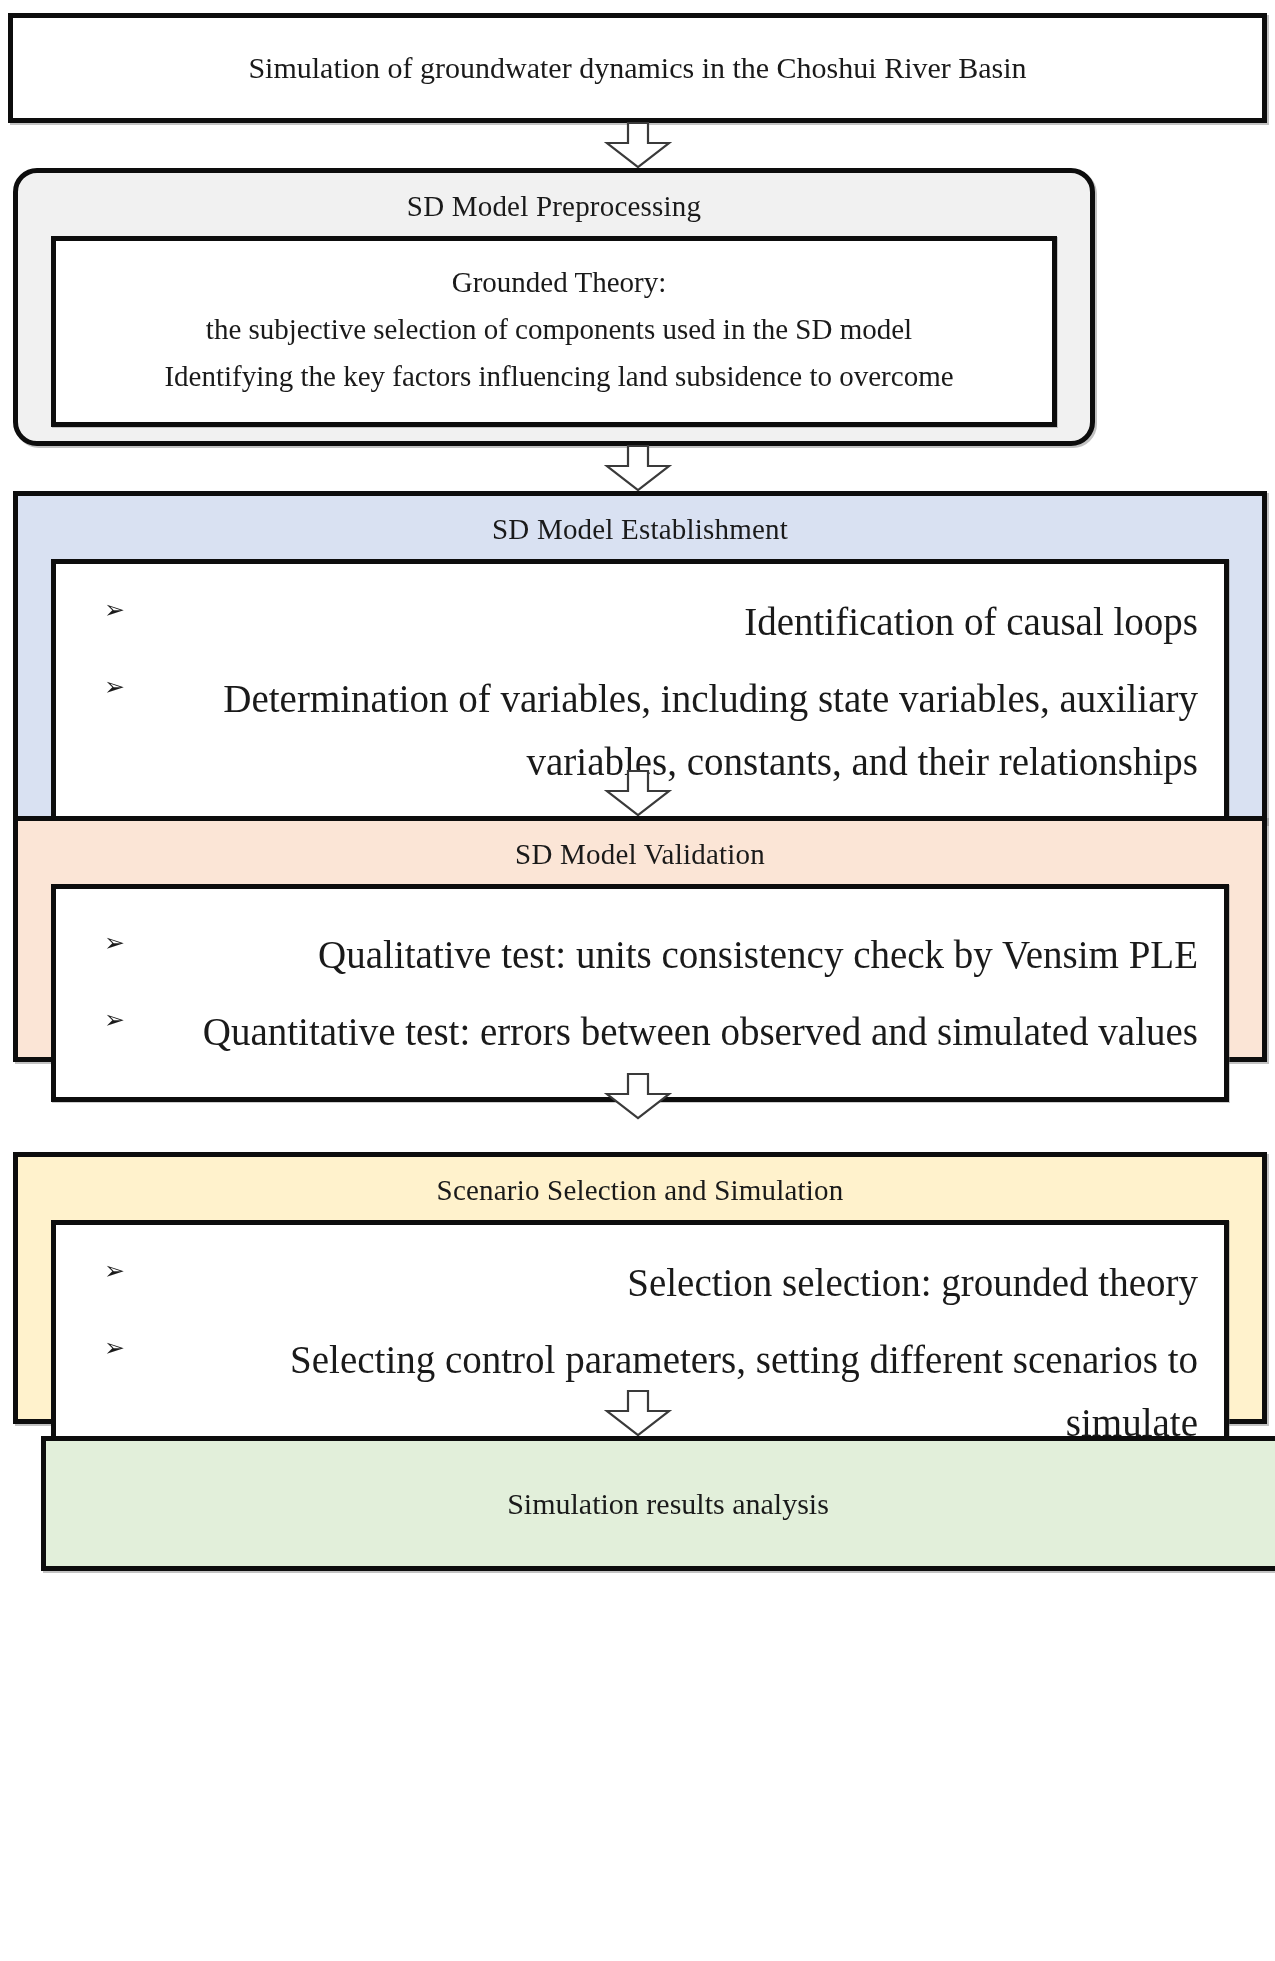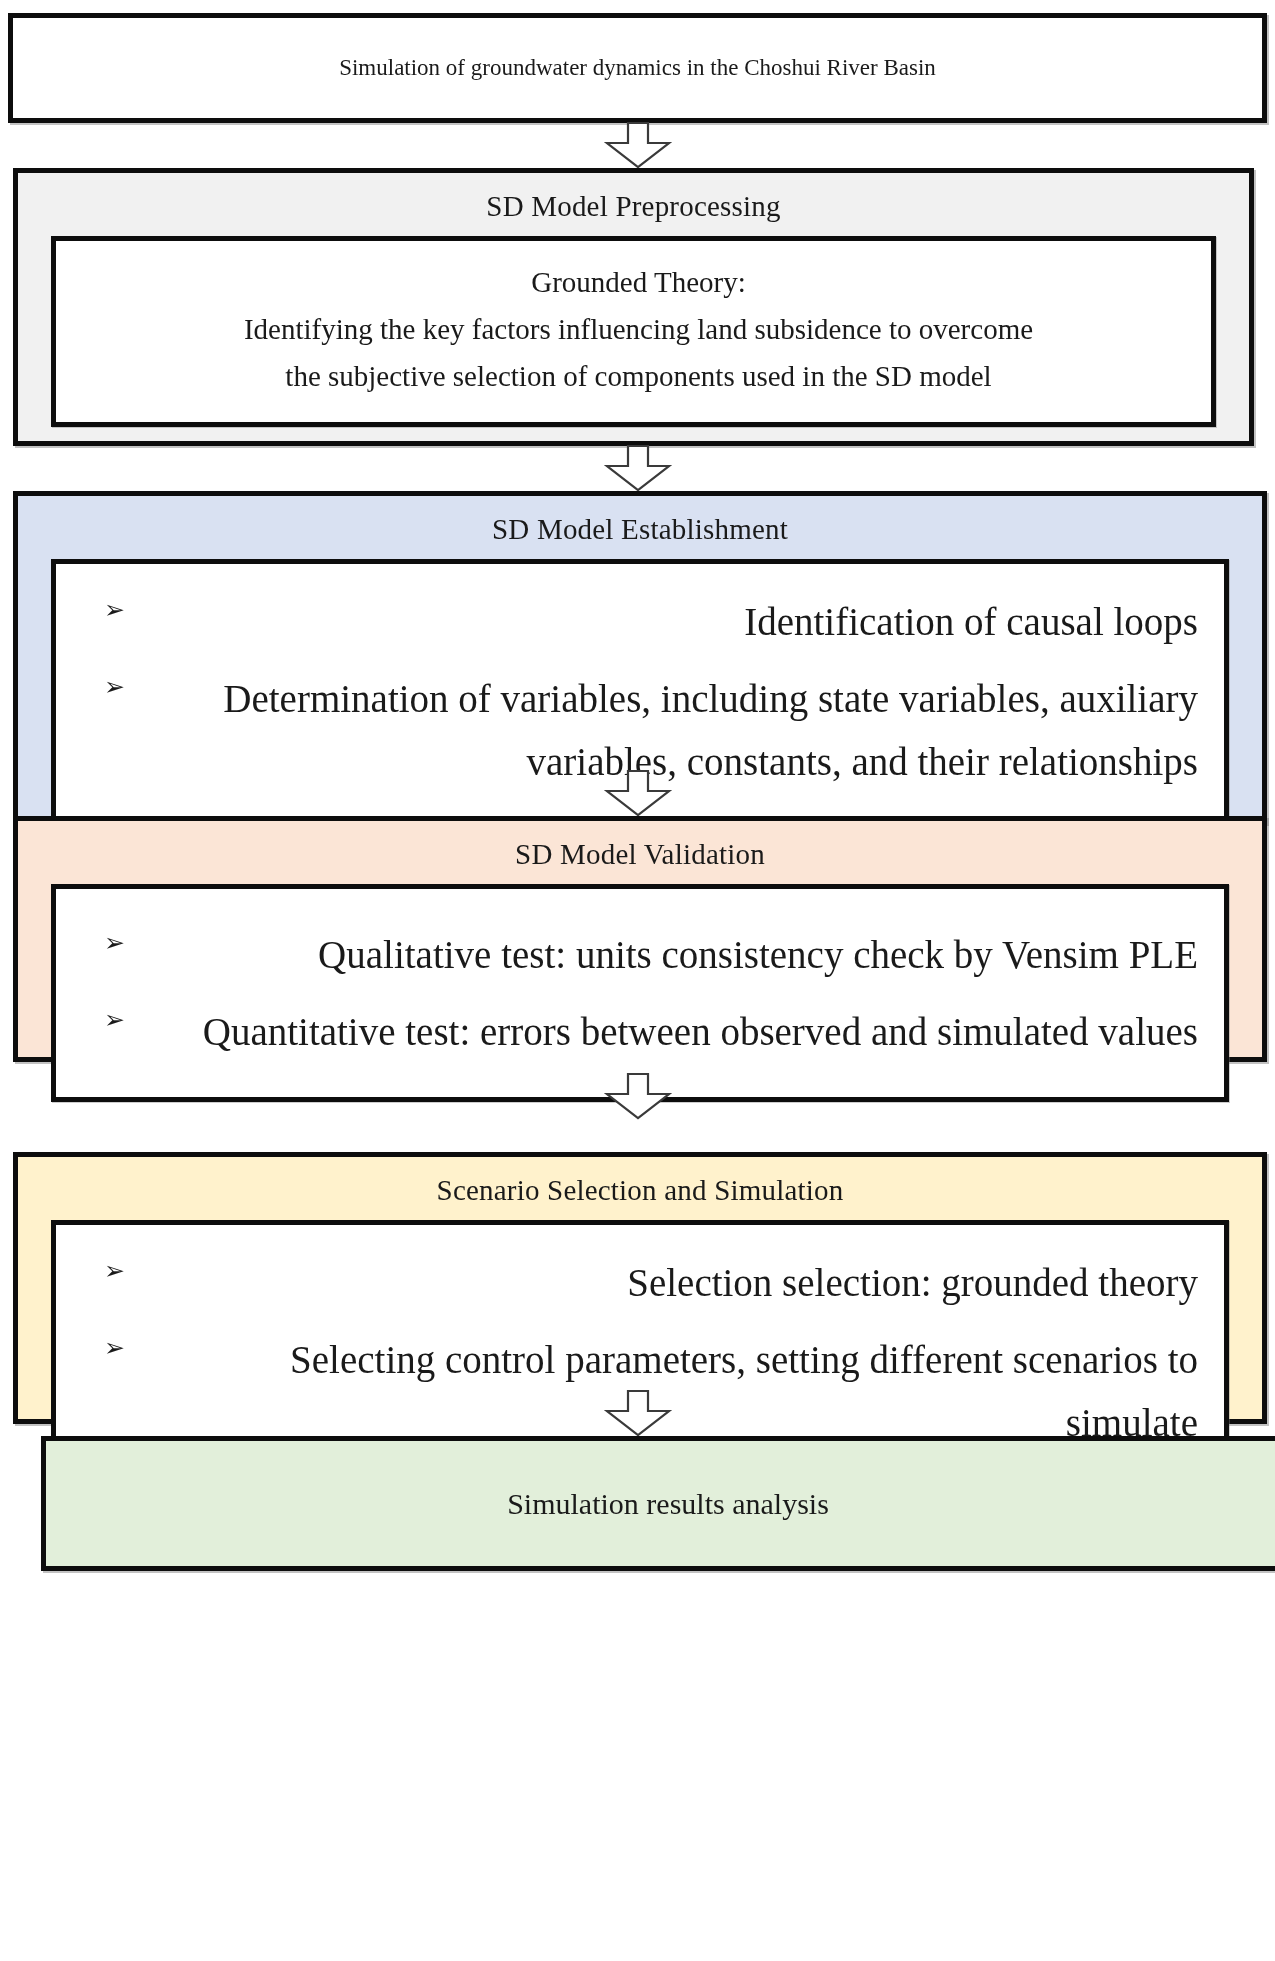--- a/index.html
+++ b/index.html
@@ -48,21 +48,21 @@
   }
 
   
   .start-node {
     display: flex;
     align-items: center;
     justify-content: center;
     background: #ffffff;
   }
   .start-node .label {
-    font-size: 23px;
+    font-size: 30px;
     text-align: center;
   }
 
   
   .end-node {
     display: flex;
     align-items: center;
     justify-content: center;
   }
   .end-node .label {
@@ -125,27 +125,27 @@
   <div class="node start-node" style="left:8px; top:13px; width:1259px; height:110px; background:#FFFFFF;">
     <div class="label">Simulation of groundwater dynamics in the Choshui River Basin</div>
   </div>
 
   <div class="connector" style="top:123px; height:45px;">
     <svg width="70" height="45" viewBox="0 0 70 45">
       <polygon points="25,0 45,0 45,20 66,20 35,44 4,20 25,20" fill="#FFFFFF" stroke="#3a3a3a" stroke-width="2.2" stroke-linejoin="miter"></polygon>
     </svg>
   </div>
 
-  <div class="node" style="left: 13px; top: 168px; width: 1241px; height: 278px; background: rgb(241, 241, 241);">
+  <div class="node" style="left: 13px; top: 168px; width: 1082px; height: 278px; background: rgb(241, 241, 241); border-radius: 24px;">
     <div class="node-title">SD Model Preprocessing</div>
     <div class="inner-panel">
       <div class="para-block">
         <div class="para-line">Grounded Theory:</div>
+        <div class="para-line">the subjective selection of components used in the SD model</div>
         <div class="para-line">Identifying the key factors influencing land subsidence to overcome</div>
-        <div class="para-line">the subjective selection of components used in the SD model</div>
       </div>
     </div>
   </div>
 
   <div class="connector" style="top: 446px; height: 45px;">
     <svg width="70" height="45" viewBox="0 0 70 45">
       <polygon points="25,0 45,0 45,20 66,20 35,44 4,20 25,20" fill="#FFFFFF" stroke="#3a3a3a" stroke-width="2.2" stroke-linejoin="miter"></polygon>
     </svg>
   </div>
 

